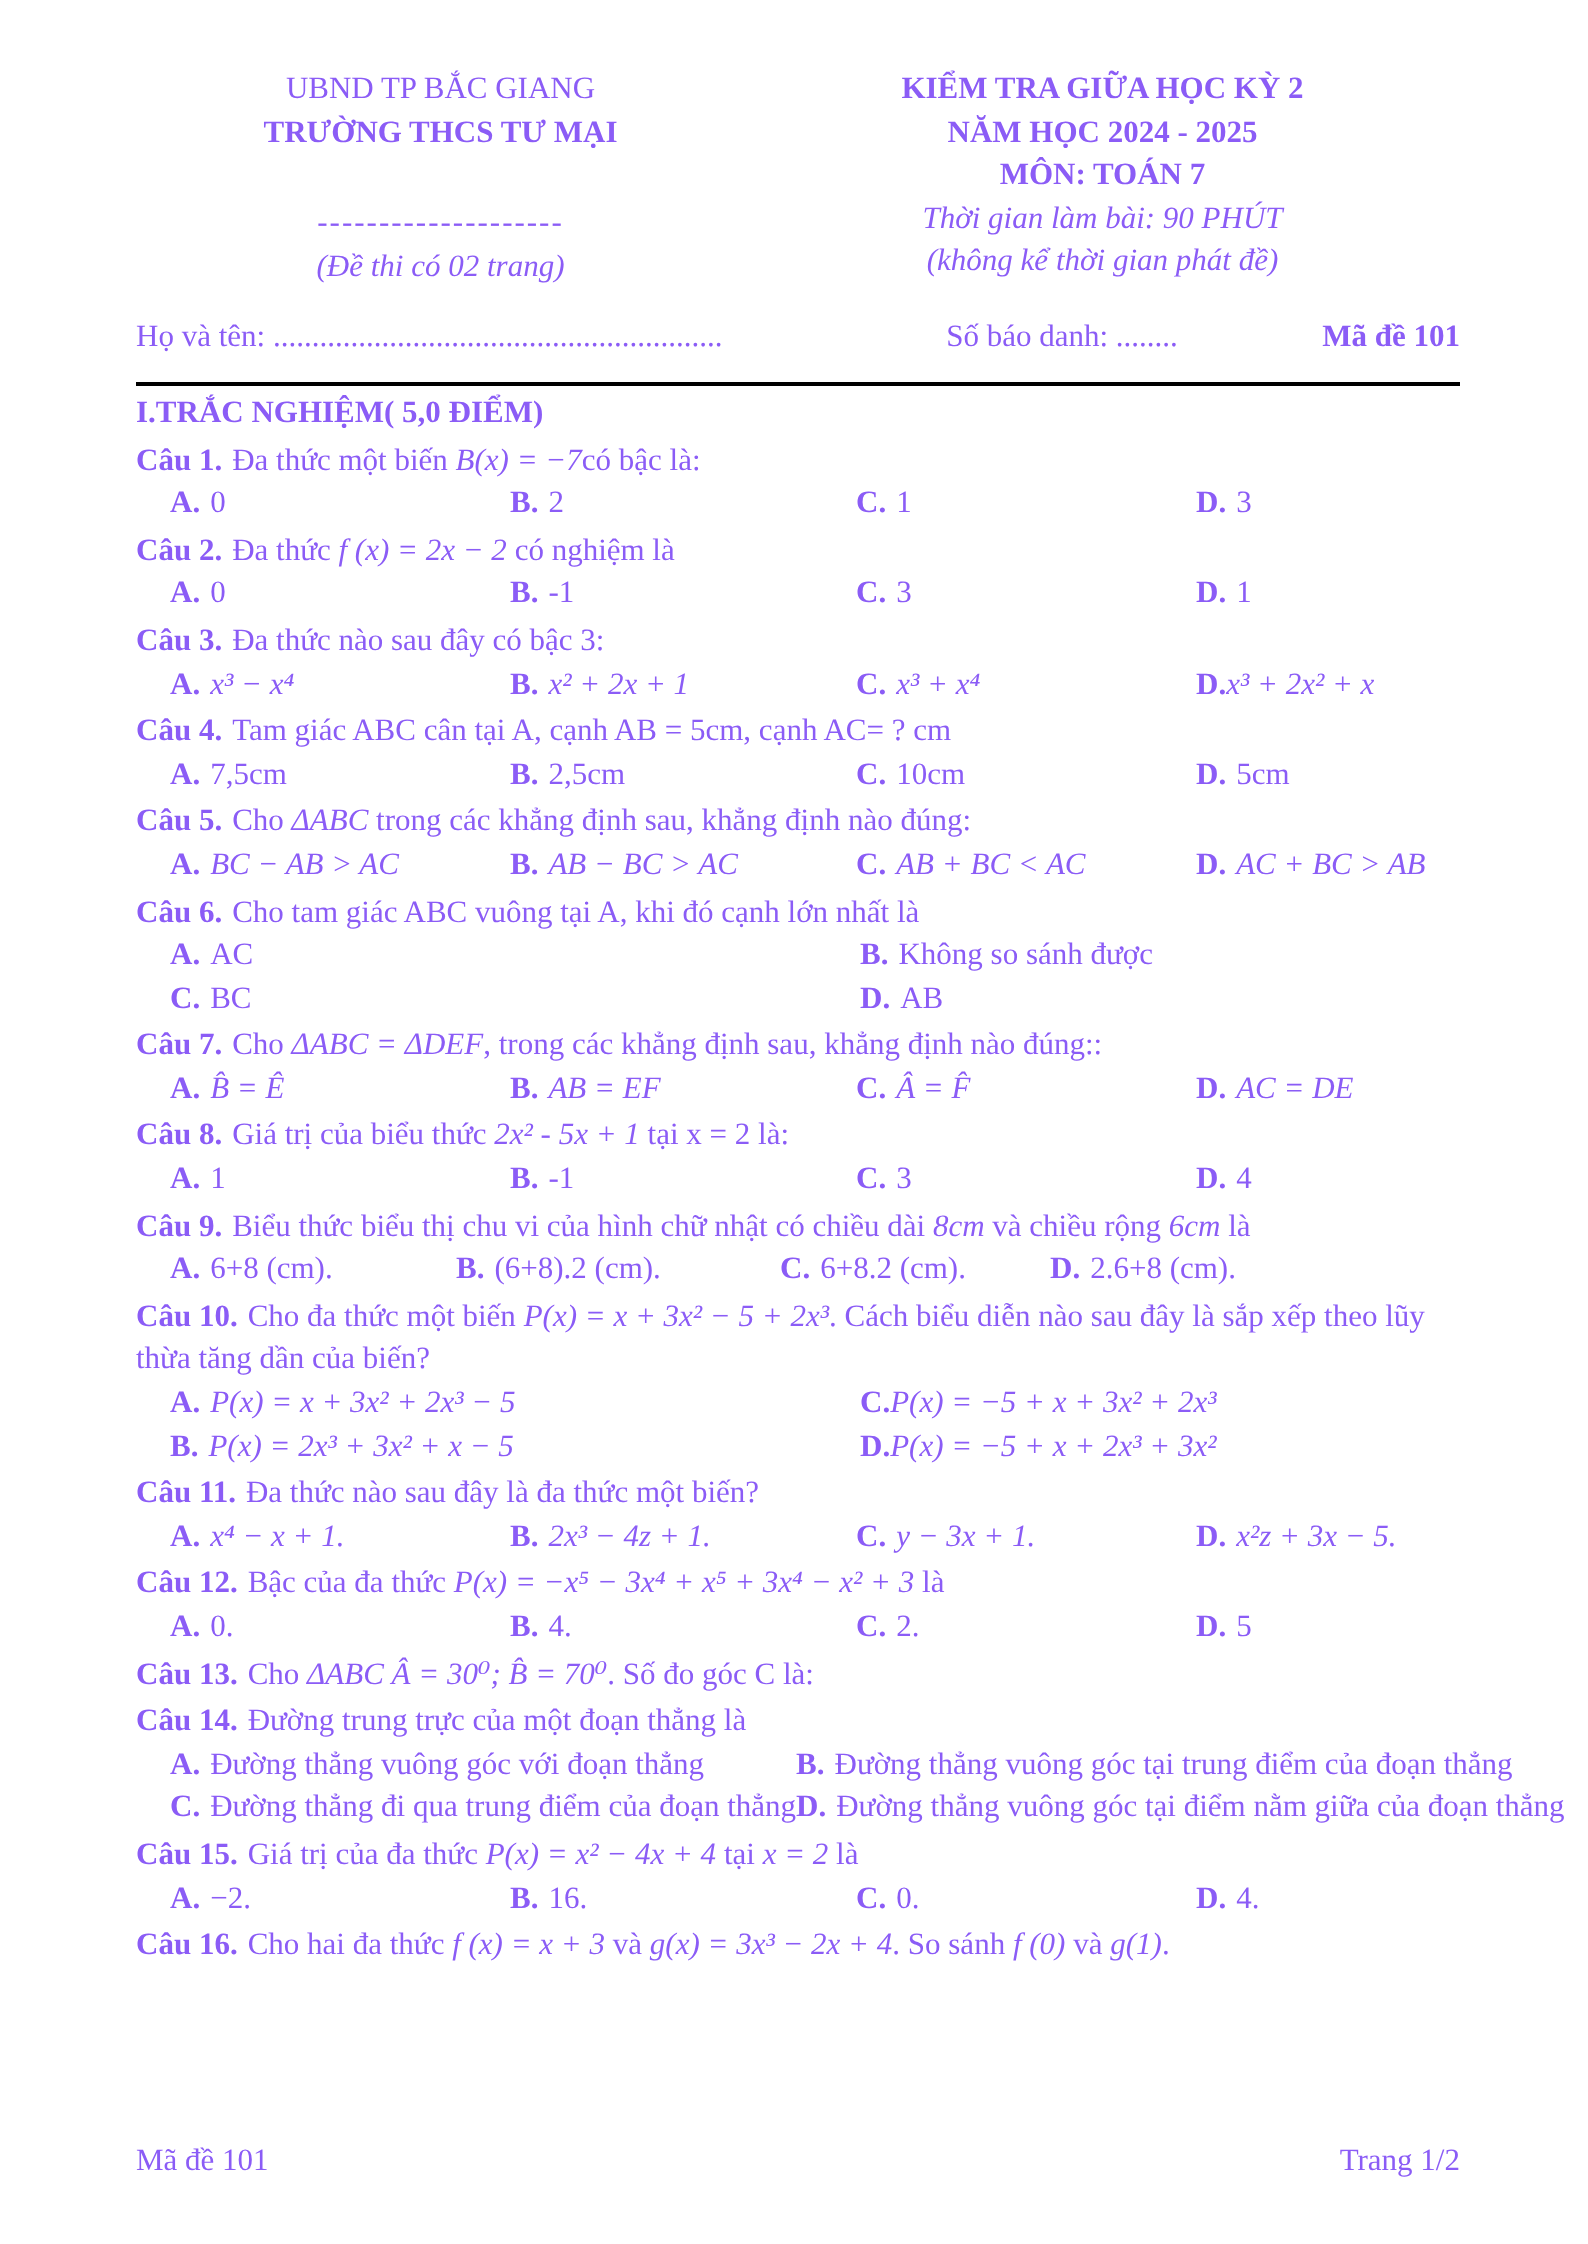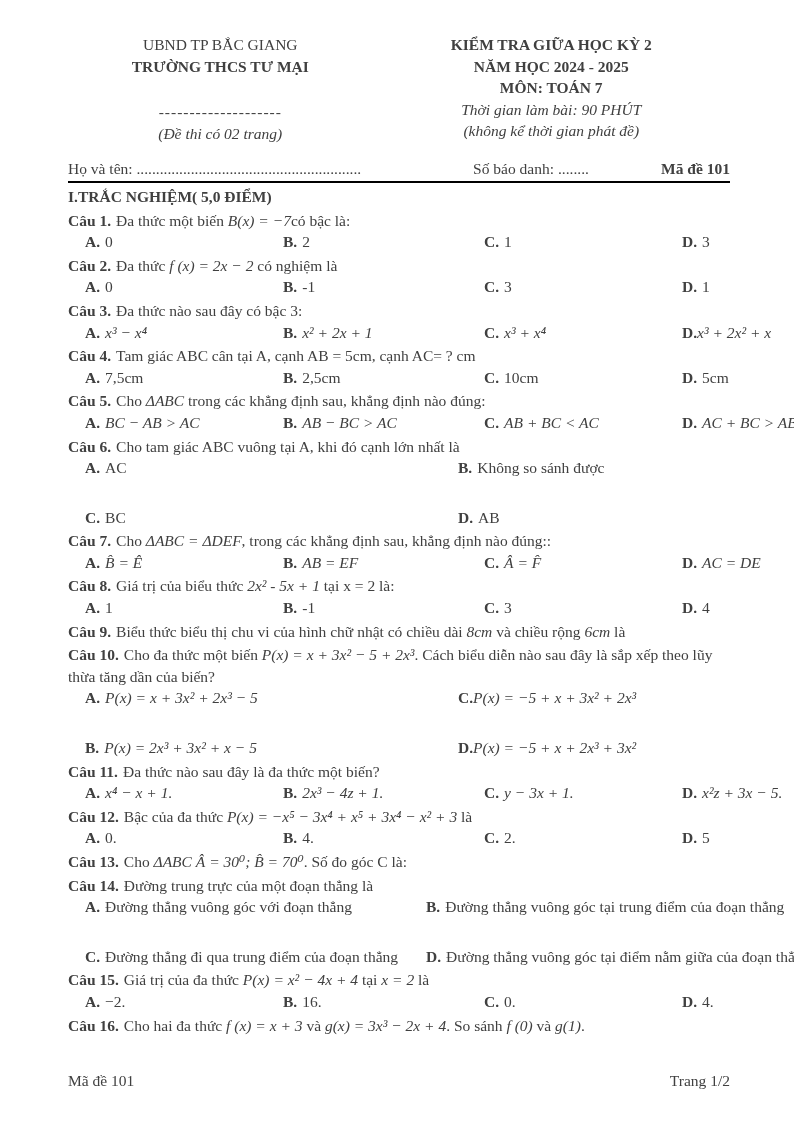--- a/index.html
+++ b/index.html
@@ -6,49 +6,49 @@
   .page {
     position:relative;
     width:794px; height:1122px;
     margin:0 auto;
     background:#ffffff;
     box-sizing:border-box;
     padding:34px 64px 0 68px;
     font-family:"Liberation Serif", "DejaVu Serif", serif;
     font-size:15.5px;
     line-height:21.6px;
-    color:#404040;
+    color:#8b5cf6;
     overflow:hidden;
   }
   
   .header { display:flex; }
   .h-left { width:46%; text-align:center; }
   .h-right { width:54%; text-align:center; font-weight:bold; }
   .h-left .l1 { font-weight:normal; }
   .h-left .l2 { font-weight:bold; }
   .h-left .spacer { height:24px; }
   .h-left .dashes { letter-spacing:1px; }
   .h-left .note { font-style:italic; font-weight:normal; }
   .h-right .it { font-style:italic; font-weight:400; }
   
   .info {
     display:flex; align-items:flex-start;
     margin-top:14px;
     border-bottom:2.5px solid #000;
-    padding-bottom:1px;
+    padding-bottom:11px;
   }
   .info .name { flex:1; white-space:nowrap; overflow:hidden; }
   .info .sbd { width:188px; white-space:nowrap; }
   .info .code { font-weight:bold; margin-left:auto; }
   
   .section-title { font-weight:bold; margin-top:3px; }
   .question { margin-top:2px; }
   .qlabel { font-weight:bold; margin-right:5px; }
   .math { font-style:italic;margin-top:24px; }
-  .opts { display:grid; padding-left:17px;gap:28px; }
+  .opts { display:grid; padding-left:17px; }
   .opts-4 { grid-template-columns:170px 173px 170px 1fr; }
   .opts-4t { grid-template-columns:143px 162px 135px 1fr; }
   .opts-2 { grid-template-columns:345px 1fr; }
   .opts-1 { grid-template-columns:1fr 1fr; }
   .opt { white-space:nowrap; }
   .olabel { font-weight:bold; margin-right:5px; }
   .olabel.nospace { margin-right:0; }
   
   .footer {
     position:absolute;
@@ -160,20 +160,26 @@
         <div class="stem"><span class="qlabel">Câu 8.</span><span>Giá trị của biểu thức </span><span class="math">2x² - 5x + 1</span><span> tại x = 2 là:</span></div>
         <div class="opts opts-4">
           <div class="opt"><span class="olabel">A.</span><span>1</span></div>
           <div class="opt"><span class="olabel">B.</span><span>-1</span></div>
           <div class="opt"><span class="olabel">C.</span><span>3</span></div>
           <div class="opt"><span class="olabel">D.</span><span>4</span></div>
         </div>
       </div>
       <div class="question">
         <div class="stem"><span class="qlabel">Câu 9.</span><span>Biểu thức biểu thị chu vi của hình chữ nhật có chiều dài </span><span class="math">8cm</span><span> và chiều rộng </span><span class="math">6cm</span><span> là</span></div>
+        <div class="opts opts-4t">
+          <div class="opt"><span class="olabel">A.</span><span>6+8 (cm).</span></div>
+          <div class="opt"><span class="olabel">B.</span><span>(6+8).2 (cm).</span></div>
+          <div class="opt"><span class="olabel">C.</span><span>6+8.2 (cm).</span></div>
+          <div class="opt"><span class="olabel">D.</span><span>2.6+8 (cm).</span></div>
+        </div>
       </div>
       <div class="question">
         <div class="stem"><span class="qlabel">Câu 10.</span><span>Cho đa thức một biến </span><span class="math">P(x) = x + 3x² − 5 + 2x³</span><span>. Cách biểu diễn nào sau đây là sắp xếp theo lũy thừa tăng dần của biến?</span></div>
         <div class="opts opts-2">
           <div class="opt"><span class="olabel">A.</span><span class="math">P(x) = x + 3x² + 2x³ − 5</span></div>
           <div class="opt"><span class="olabel nospace">C.</span><span class="math">P(x) = −5 + x + 3x² + 2x³</span></div>
           <div class="opt"><span class="olabel">B.</span><span class="math">P(x) = 2x³ + 3x² + x − 5</span></div>
           <div class="opt"><span class="olabel nospace">D.</span><span class="math">P(x) = −5 + x + 2x³ + 3x²</span></div>
         </div>
       </div>

